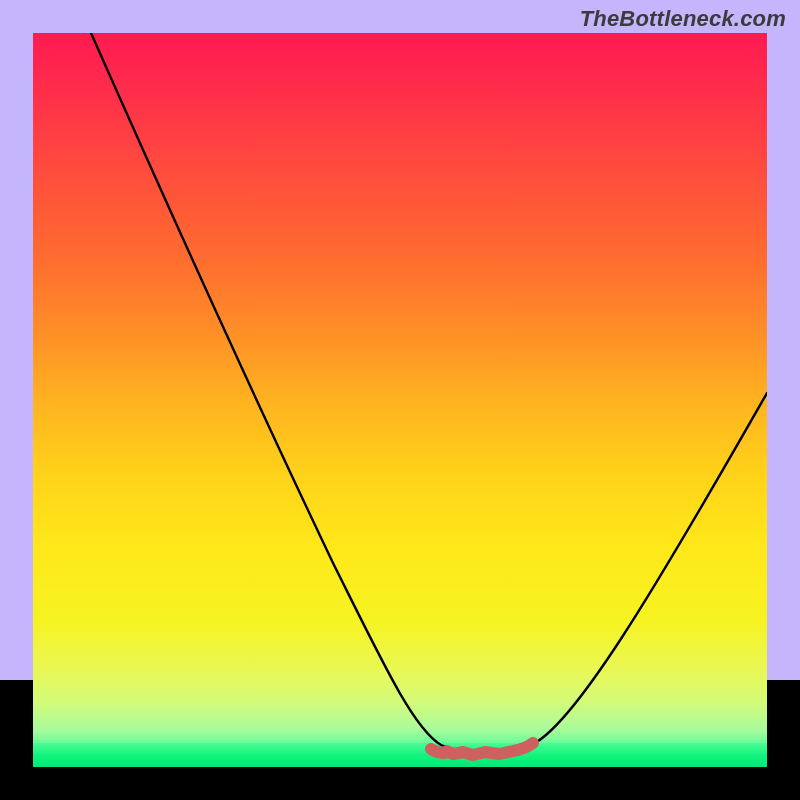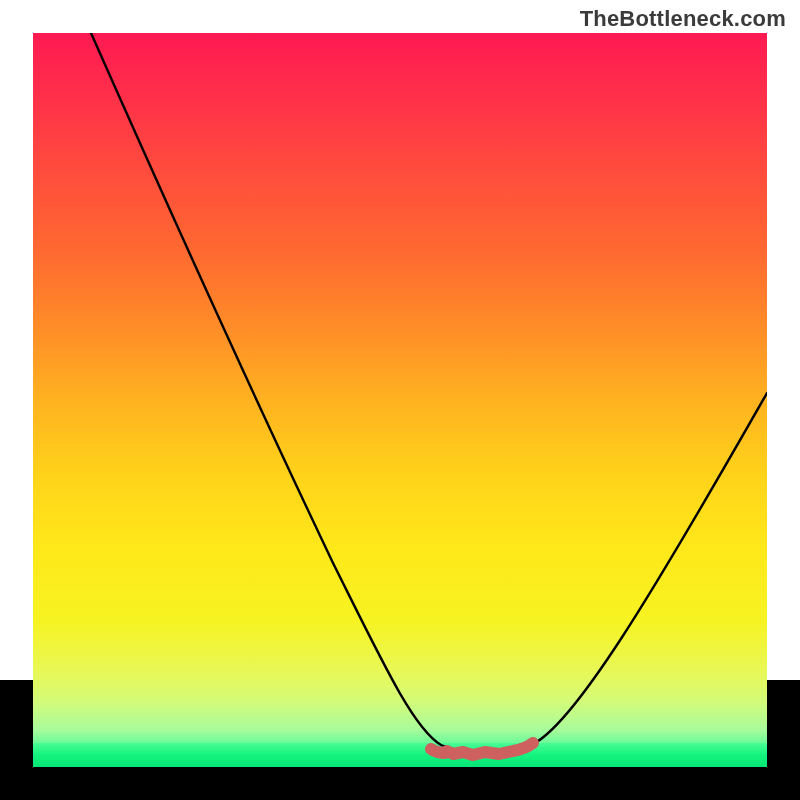--- a/index.html
+++ b/index.html
@@ -8,21 +8,22 @@
     width: 800px;
     height: 800px;
     background: #000;
     overflow: hidden;
     font-family: Arial, Helvetica, sans-serif;
   }
   .frame {
     position: relative;
     width: 800px;
     height: 680px;
-    background: #ffffff;
+    background: #c4b5fd;
+    font-style: italic;
   }
   .watermark {
     position: absolute;
     top: 6px;
     right: 14px;
     color: #3b3b3b;
     font-size: 22px;
     font-weight: 600;
     letter-spacing: 0.2px;
     z-index: 20;

